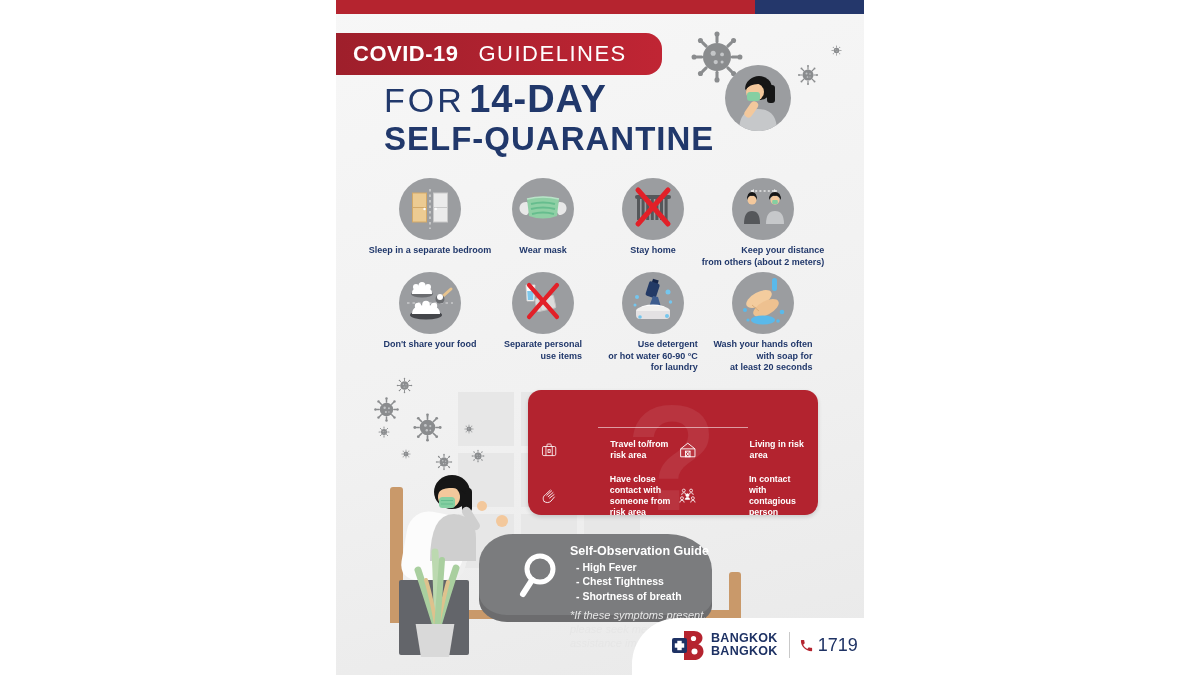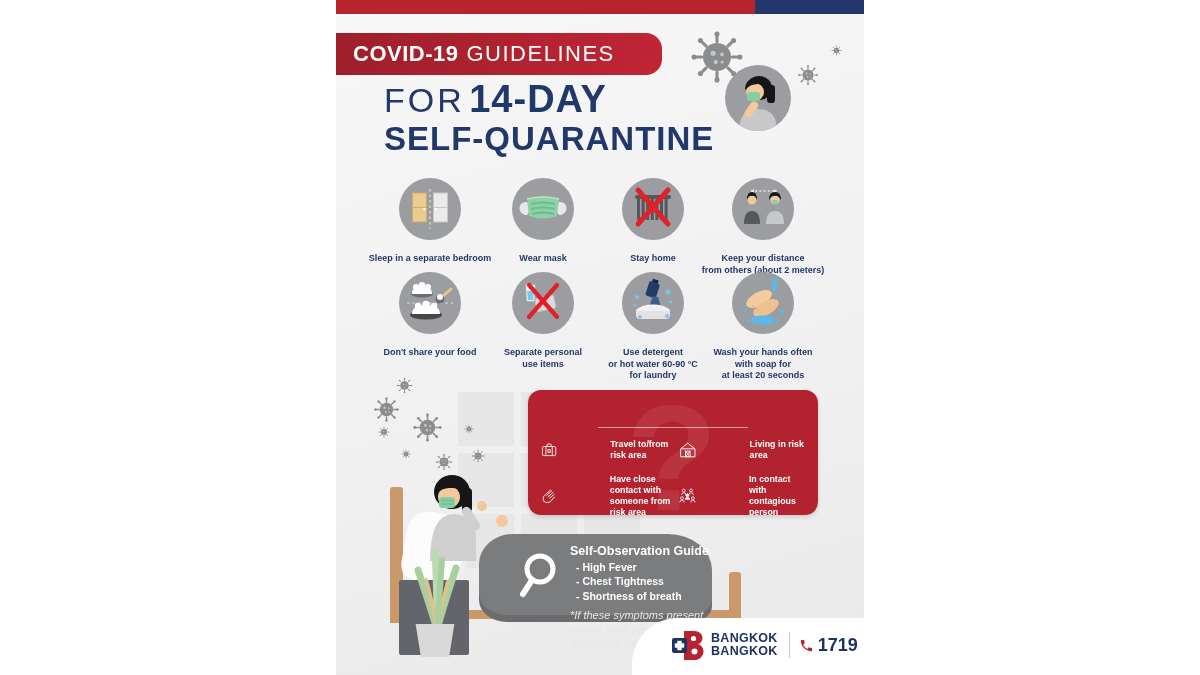--- a/index.html
+++ b/index.html
@@ -8,34 +8,34 @@
     background:linear-gradient(165deg,#f7f7f7 0%,#f1f1f1 55%,#e9e9e9 100%);overflow:hidden;}
   .abs{position:absolute;}
   
   .bar-red{left:0;top:0;width:419px;height:14px;background:#b5242f;z-index:9;}
   .bar-navy{left:419px;top:0;width:109px;height:14px;background:#24376b;z-index:9;}
   
   .banner{left:0;top:33px;width:326px;height:42px;border-radius:0 16px 16px 0;
     background:linear-gradient(90deg,#9e1f2b,#c02534);display:flex;align-items:center;
     padding-left:17px;box-sizing:border-box;z-index:8;}
   .banner .b1{color:#fff;font-size:22px;font-weight:800;letter-spacing:.5px;}
-  .banner .b2{color:#fff;font-size:22px;font-weight:300;letter-spacing:1.5px;margin-left:8px;}
+  .banner .b2{color:#fff;font-size:22px;font-weight:300;letter-spacing:1.5px;margin-left:20px;}
   
   .title{left:16px;top:80px;color:#21386b;z-index:8;line-height:1;margin-left:32px;}
   .title .t-light{font-size:34px;font-weight:300;letter-spacing:3px;}
   .title .t-big{font-size:38px;font-weight:800;letter-spacing:1px;}
   .title .t-line2{font-size:33px;font-weight:800;letter-spacing:1px;margin-top:4px;}
   
   .cap{color:#21386b;font-size:9px;font-weight:700;text-align:center;line-height:1.3;white-space:pre-line;}
   .cover-cap{left:344px;top:130px;width:156px;}
   .cover-cap .cap{font-size:8.6px;}
   
   .tip{width:140px;display:flex;flex-direction:column;align-items:center;z-index:4;}
   .tip svg{display:block;}
-  .tip .cap{margin-top:13px;}
+  .tip .cap{margin-top:5px;text-align:right;}
   
   .qbox{left:192px;top:390px;width:290px;height:125px;background:#b3232f;border-radius:13px;
     z-index:10;overflow:hidden;box-shadow:0 2px 4px rgba(0,0,0,.15);}
   .qbox .qmark{position:absolute;left:98px;top:-18px;font-size:150px;font-weight:800;
     color:rgba(255,255,255,.08);}
   .qbox .qtitle{position:absolute;left:0;top:9px;width:100%;text-align:center;color:#fff;
     font-size:16.5px;font-weight:700;}
   .qbox .qline{position:absolute;left:70px;top:37px;width:150px;height:1px;
     background:rgba(255,255,255,.55);}
   .qitems{position:absolute;left:12px;top:47px;display:grid;
@@ -65,21 +65,21 @@
   .guide .gnote{font-size:11px;font-style:italic;color:#e6e6e6;margin-left:56px;margin-top:6px;
     line-height:1.3;white-space:pre-line;}
   .magnifier{position:absolute;left:2px;top:4px;}
   
   .band{left:296px;top:618px;width:232px;height:57px;background:#fff;
     border-top-left-radius:46px;z-index:11;}
   .logo{left:336px;top:630px;display:flex;align-items:center;z-index:12;}
   .brand{color:#1e3264;font-weight:800;font-size:12.5px;line-height:1.02;letter-spacing:.3px;margin-left:5px;}
   .divider{width:1px;height:26px;background:#c9c9c9;margin:0 9px 0 11px;}
   .phone{display:flex;align-items:center;gap:4px;}
-  .phone .num{color:#1e3264;font-weight:700;font-size:18px;}
+  .phone .num{color:#1e3264;font-weight:400;font-size:18px;}
   .v{z-index:2;}
 </style>
 </head>
 <body>
 
 <div class="poster">
 
   <svg width="0" height="0" style="position:absolute">
     <defs>
       <symbol id="virus" viewBox="0 0 44 44">

